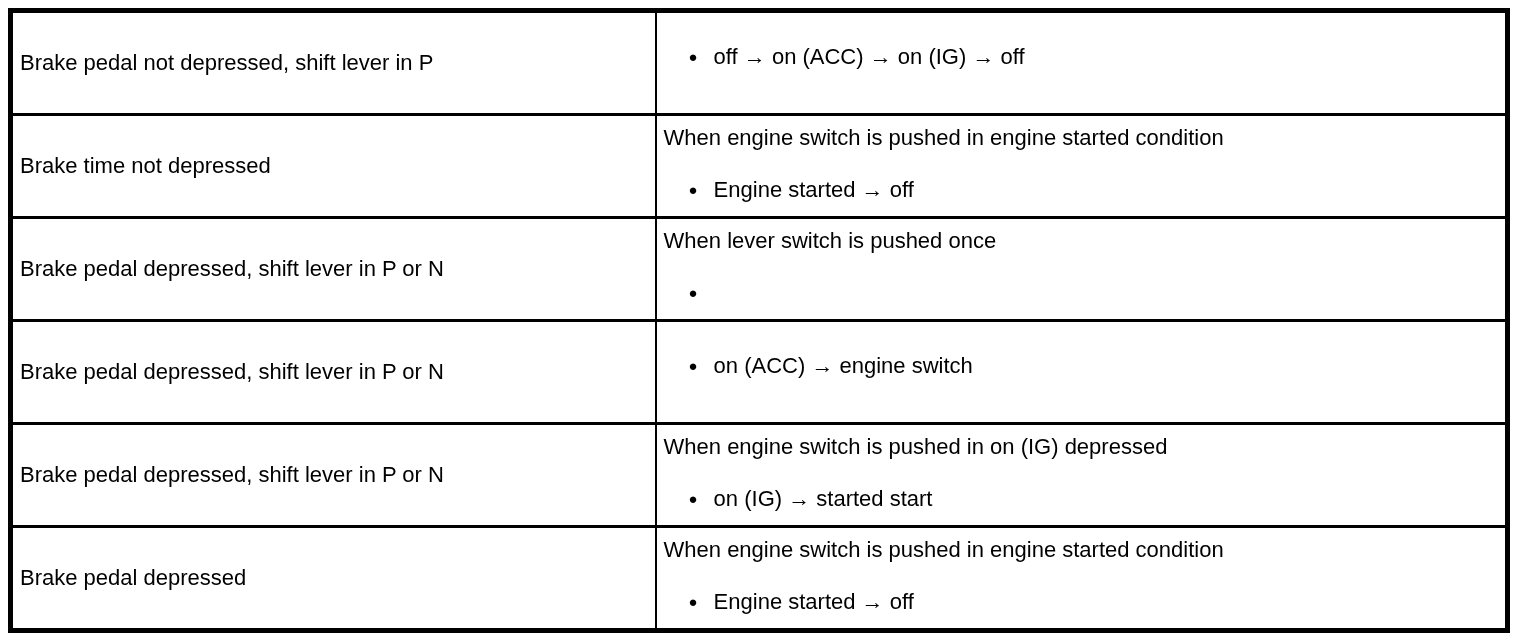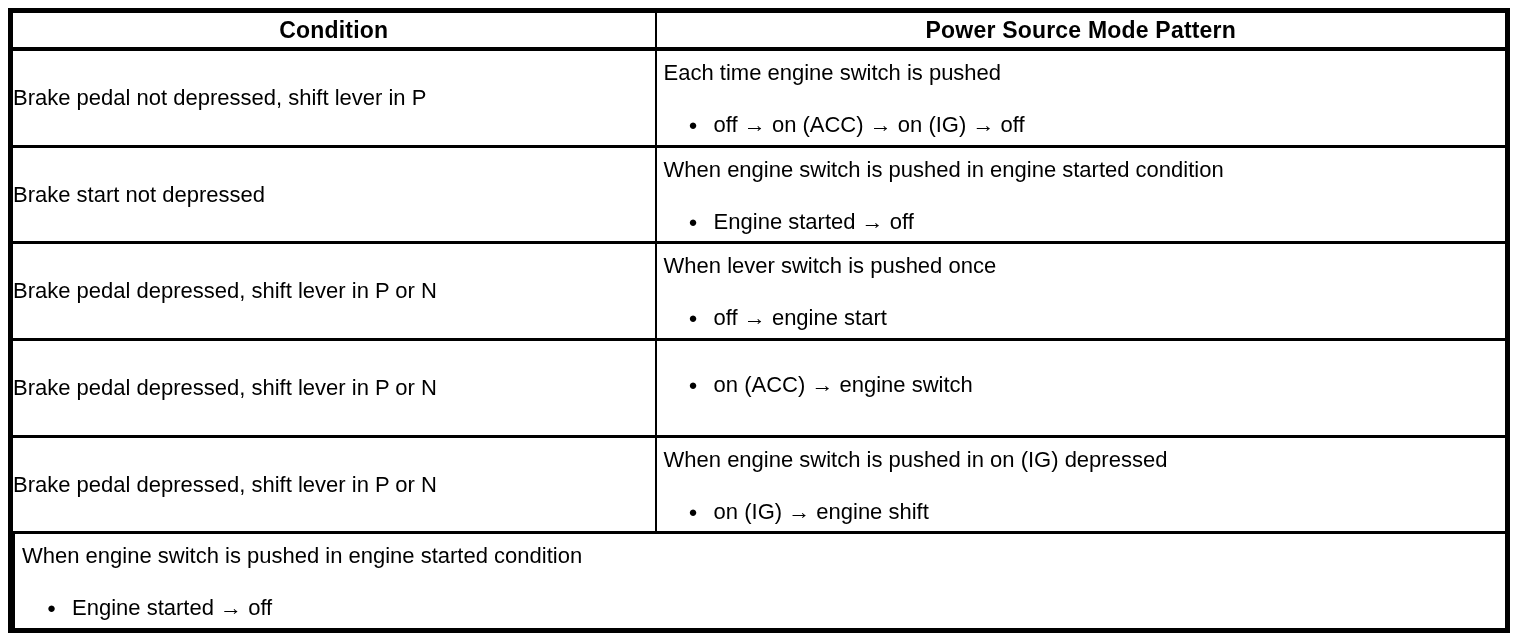--- a/index.html
+++ b/index.html
@@ -60,20 +60,21 @@
     align-items: center;
     justify-content: center;
     font-weight: bold;
     font-size: 23px;
     letter-spacing: 0.2px;
   }
 
   .td.col-cond {
     display: flex;
     align-items: center;
+    padding-left: 7px;
     padding-right: 10px;
     font-size: 22px;
   }
 
   .td.col-pat {
     padding: 6px 8px 4px 7px;
     font-size: 22px;
   }
 
   .pattern-desc {
@@ -92,60 +93,54 @@
   .bullet-glyph {
     font-size: 15px;
     margin-right: 16px;
     line-height: 28px;
   }
 </style>
 </head>
 <body>
 
 <div class="doc-table">
-  <div class="tr thead">
-    <div class="th col-cond">Condition</div>
-    <div class="th col-pat">Power Source Mode Pattern</div>
-  </div>
   <div id="tbody" style="display:flex;flex-direction:column;flex:1 1 auto;">
   <div class="tr data-row">
     <div class="td col-cond">
       <span>Brake pedal not depressed, shift lever in P</span>
     </div>
     <div class="td col-pat">
-      <div class="pattern-desc">Each time engine switch is pushed</div>
       <div class="bullet-line">
         <span class="bullet-glyph">●</span>
         <span>off → on (ACC) → on (IG) → off</span>
       </div>
     </div>
   </div>
 
   <div class="tr data-row">
     <div class="td col-cond">
-      <span>Brake start not depressed</span>
+      <span>Brake time not depressed</span>
     </div>
     <div class="td col-pat">
       <div class="pattern-desc">When engine switch is pushed in engine started condition</div>
       <div class="bullet-line">
         <span class="bullet-glyph">●</span>
         <span>Engine started → off</span>
       </div>
     </div>
   </div>
 
   <div class="tr data-row">
     <div class="td col-cond">
       <span>Brake pedal depressed, shift lever in P or N</span>
     </div>
     <div class="td col-pat">
       <div class="pattern-desc">When lever switch is pushed once</div>
       <div class="bullet-line">
         <span class="bullet-glyph">●</span>
-        <span>off → engine start</span>
       </div>
     </div>
   </div>
 
   <div class="tr data-row">
     <div class="td col-cond">
       <span>Brake pedal depressed, shift lever in P or N</span>
     </div>
     <div class="td col-pat">
       <div class="bullet-line">
@@ -156,26 +151,29 @@
   </div>
 
   <div class="tr data-row">
     <div class="td col-cond">
       <span>Brake pedal depressed, shift lever in P or N</span>
     </div>
     <div class="td col-pat">
       <div class="pattern-desc">When engine switch is pushed in on (IG) depressed</div>
       <div class="bullet-line">
         <span class="bullet-glyph">●</span>
-        <span>on (IG) → engine shift</span>
+        <span>on (IG) → started start</span>
       </div>
     </div>
   </div>
 
   <div class="tr data-row">
+    <div class="td col-cond">
+      <span>Brake pedal depressed</span>
+    </div>
     <div class="td col-pat">
       <div class="pattern-desc">When engine switch is pushed in engine started condition</div>
       <div class="bullet-line">
         <span class="bullet-glyph">●</span>
         <span>Engine started → off</span>
       </div>
     </div>
   </div>
 </div>
 </div>

